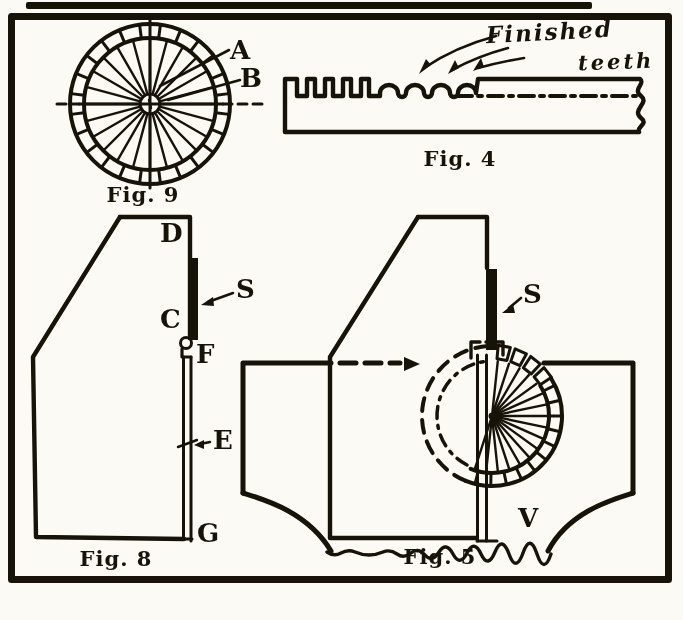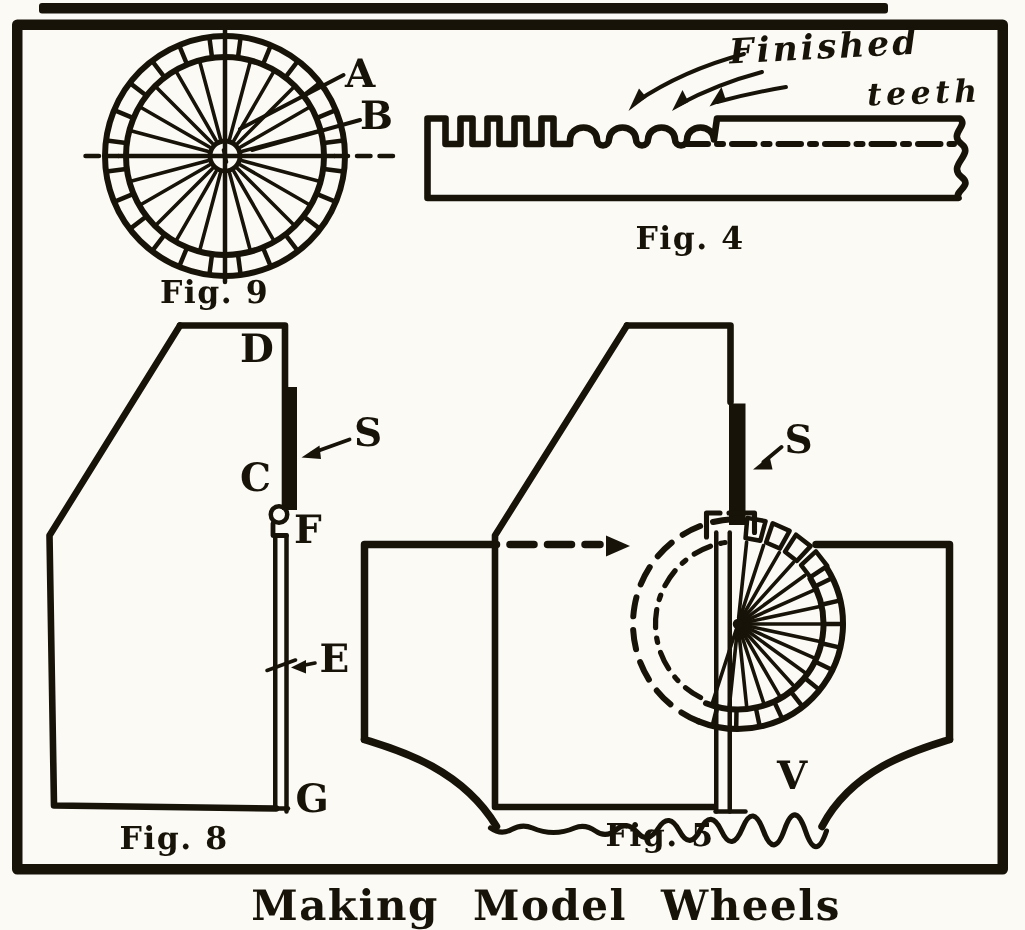--- a/index.html
+++ b/index.html
@@ -235,14 +235,13 @@
   <div class="lbl" style="left:160px;top:306px">C</div>
   <div class="lbl" style="left:196px;top:341px">F</div>
   <div class="lbl" style="left:213px;top:427px">E</div>
   <div class="lbl" style="left:197px;top:520px">G</div>
   <div class="cap" style="left:116px;top:548px">Fig. 8</div>
 
   <div class="lbl" style="left:523px;top:281px">S</div>
   <div class="lbl" style="left:518px;top:505px">V</div>
   <div class="cap" style="left:440px;top:546px">Fig. 5</div>
 
-  <div class="main-cap" style="left:364px;top:590px">Making Model Wheels</div>
 </div>
 
 </body></html>

